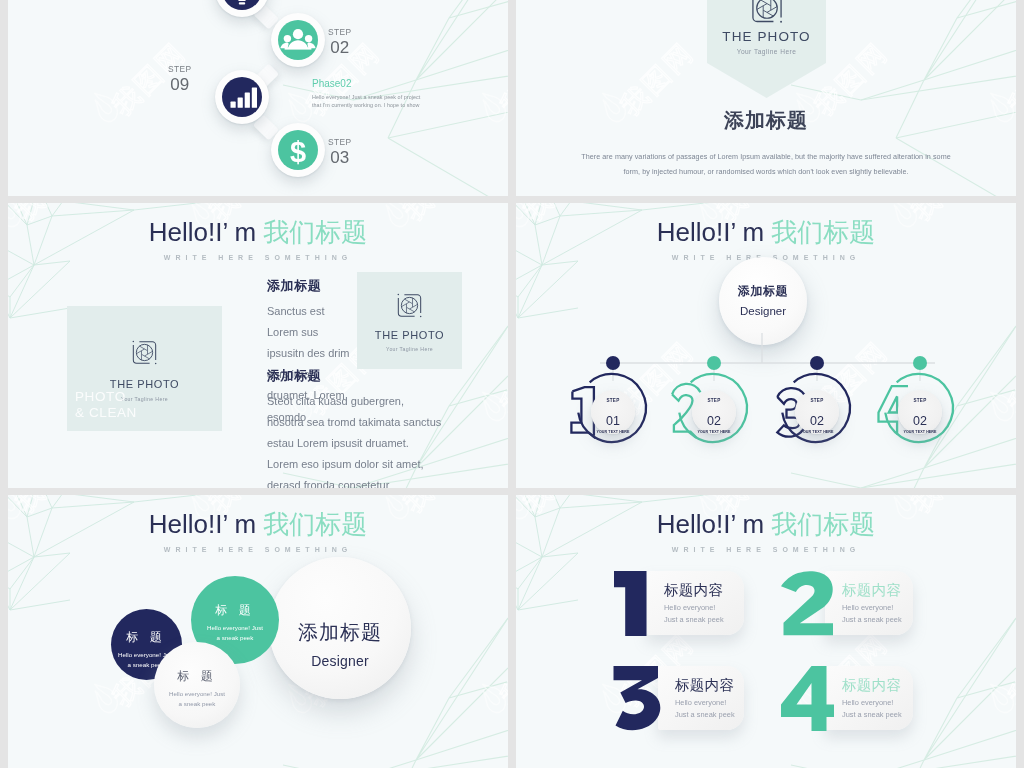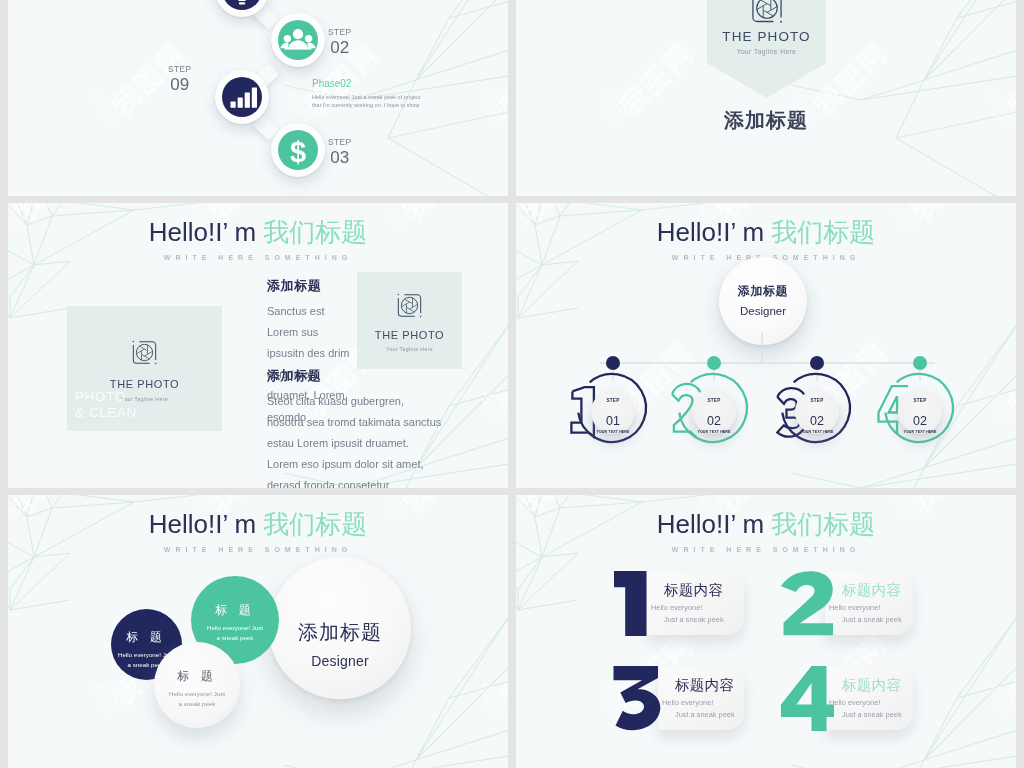--- a/index.html
+++ b/index.html
@@ -141,21 +141,21 @@
   
   .card{position:absolute;width:131px;height:65px;}
   .card-panel{position:absolute;top:0;height:64px;
      border-radius:3px 17px 17px 3px;
      background:linear-gradient(145deg,#fbfbfb 0%,#f6f6f6 50%,#f0f0f0 100%);
      box-shadow:0 8px 14px rgba(150,160,170,.25);}
   .card-digit{position:absolute;left:0;top:0;}
   .card-title{position:absolute;left:17px;top:12px;font-size:14.5px;color:#2b3055;
      letter-spacing:.3px;line-height:1;}
   .card-title.mint{color:#9fe0c9;}
-  .card-l1{position:absolute;left:4px;top:32px;font-size:7.4px;color:#9aa0ae;}
+  .card-l1{position:absolute;left:17px;top:32px;font-size:7.4px;color:#9aa0ae;}
   .card-l2{position:absolute;left:17px;top:44px;font-size:7.4px;color:#9aa0ae;}
   
   .s6 .c1{left:98px;top:76px;}     .s6 .c1 .card-panel{left:33px;width:97px;}
   .s6 .c2{left:265px;top:76px;}    .s6 .c2 .card-panel{left:44px;width:88px;}
   .s6 .c3{left:97px;top:171px;}    .s6 .c3 .card-panel{left:45px;width:86px;}
   .s6 .c4{left:265px;top:171px;}   .s6 .c4 .card-panel{left:44px;width:88px;}
 </style>
 </head>
 <body>
 
@@ -309,20 +309,24 @@
       </div>
 
     <div class="pbanner">
       <svg class="plogo" viewBox="0 0 58 58" width="34" height="34">
           <use href="#photologo"></use>
         </svg>
       <div class="pbrand">THE PHOTO</div>
       <div class="ptag">Your Tagline Here</div>
     </div>
     <div class="s2title">添加标题</div>
+    <div class="s2body">
+      <div>There are many variations of passages of Lorem Ipsum available, but the majority have suffered alteration in some</div>
+      <div>form, by injected humour, or randomised words which don't look even slightly believable.</div>
+    </div>
   </div>
   <div class="slide s3">
     <svg class="bgsvg" viewBox="0 0 500 285">
       <use href="#polytl"></use>
         <use href="#polybr" y="-7"></use>
     </svg>
     <div class="wmlayer">
         <div class="wmtile" style="left: 0px; top: 0px;">我图网</div>
         <div class="wmflame" style="left: -20px; top: 4px;"><svg width="22" height="34" viewBox="0 0 22 34">
             <path d="M13,0 C14.6,7.4 20.4,10.4 20.4,17.8 C20.4,26.4 15,33 9,33 C3.6,33 0.2,28.6 0.2,23.6 C0.2,16.6 6.8,13.6 8.6,5.4 C10,10.6 6.6,14.2 6.6,19 C6.6,23 8.2,25.6 10.6,25.6 C13,25.6 14.4,23.2 14.4,19.8 C14.4,13.6 11,9.6 13,0 Z" fill="none" stroke="rgba(255,255,255,.8)" stroke-width="1.4"></path>

